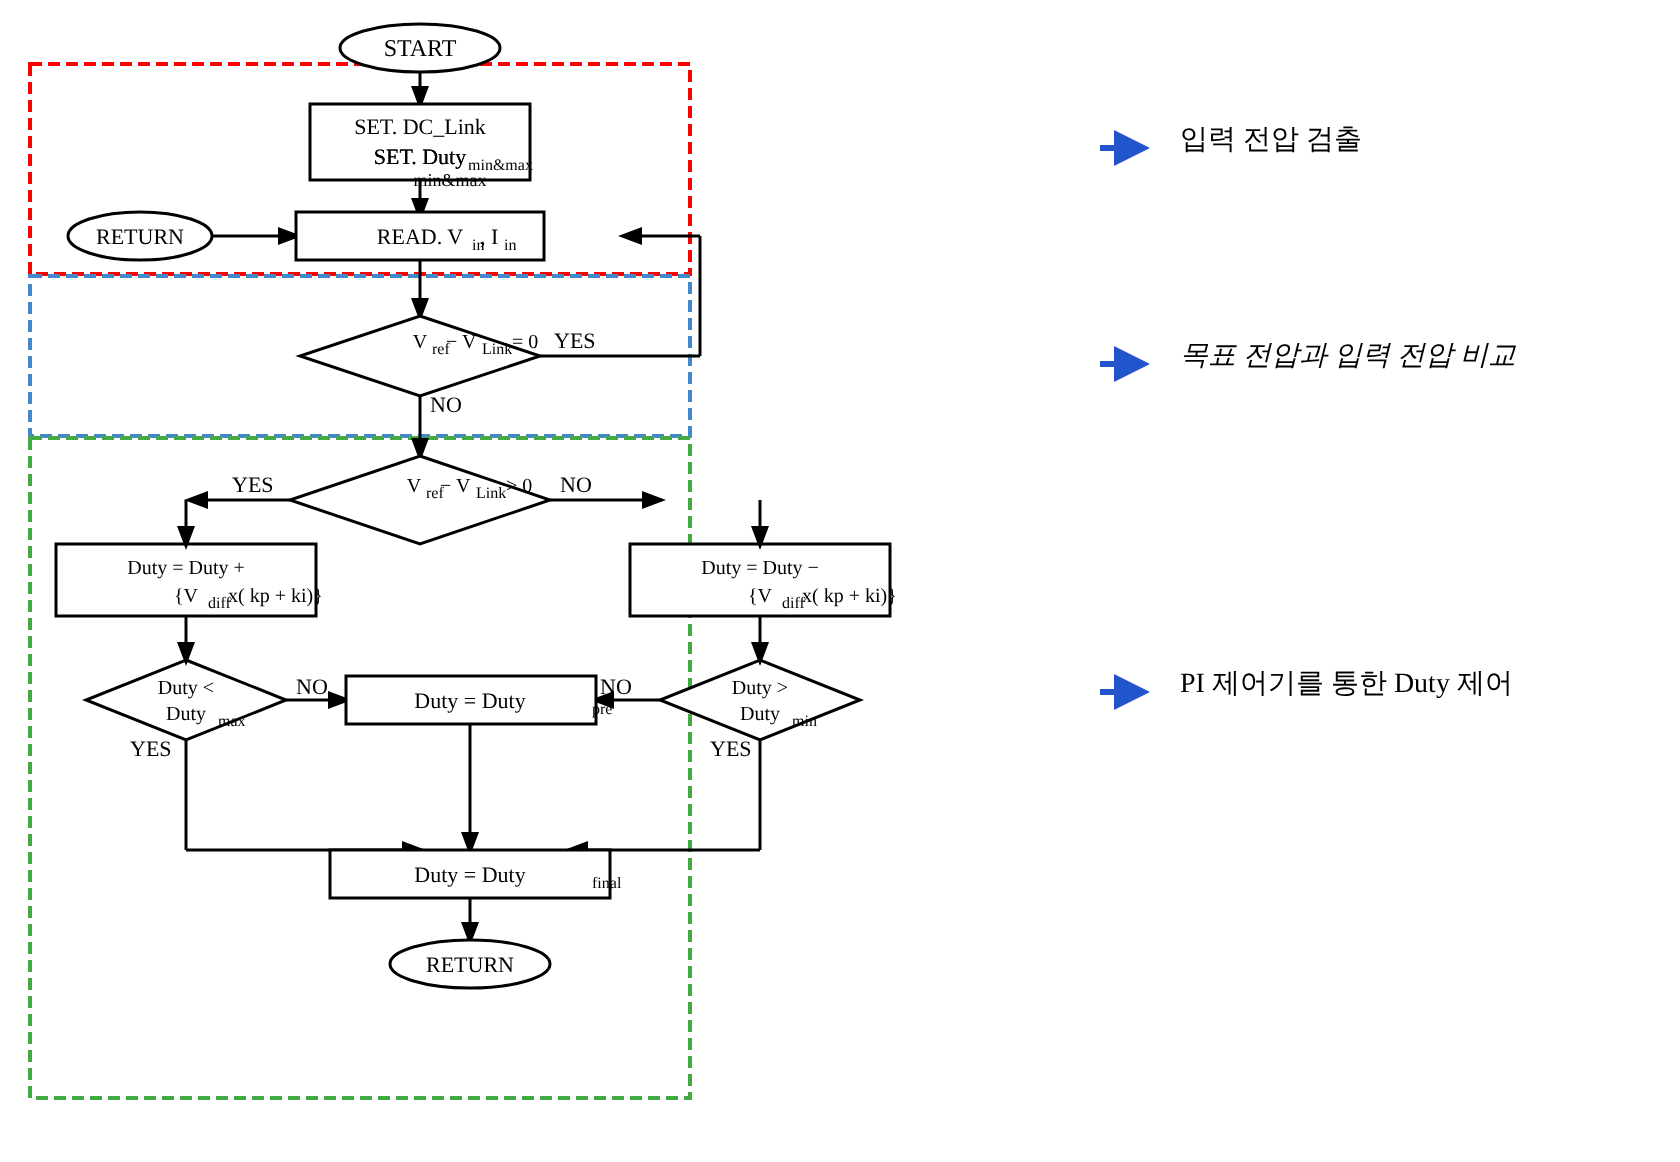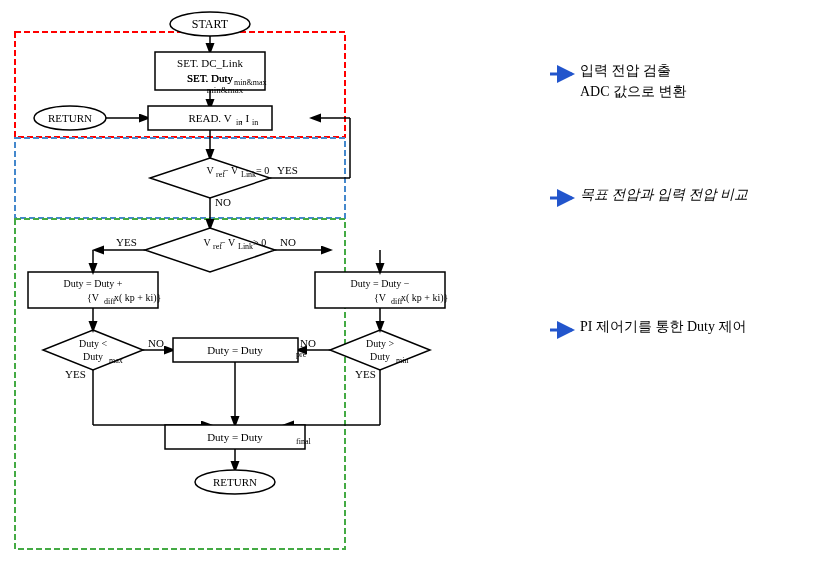--- a/index.html
+++ b/index.html
@@ -42,20 +42,21 @@
     }
 
     
     .legend-section {
       margin-bottom: 18px;
     }
 
     .legend-arrow-row {
       display: flex;
       align-items: flex-start;
+      gap: 10px;
       margin-bottom: 8px;
     }
 
     .legend-arrow {
       width: 30px;
       height: 24px;
       flex-shrink: 0;
       margin-top: 2px;
     }
 
@@ -228,37 +229,36 @@
         <svg class="legend-arrow" viewBox="0 0 30 20">
           <defs>
             <marker id="arrowLeg" markerWidth="6" markerHeight="6" refX="5" refY="3" orient="auto">
               <path d="M0,0 L0,6 L6,3 z" fill="#2255cc"></path>
             </marker>
           </defs>
           <line x1="0" y1="10" x2="22" y2="10" stroke="#2255cc" stroke-width="3" marker-end="url(#arrowLeg)"></line>
         </svg>
         <div>
           <div class="legend-text">입력 전압 검출</div>
-          <div class="legend-text">ADC 값으로 변환</div>
         </div>
       </div>
     </div>
 
     <div class="legend-section" style="margin-top: 56px; font-style: italic;">
       <div class="legend-arrow-row">
         <svg class="legend-arrow" viewBox="0 0 30 20">
           <line x1="0" y1="10" x2="22" y2="10" stroke="#2255cc" stroke-width="3" marker-end="url(#arrowLeg)"></line>
         </svg>
         <div>
           <div class="legend-text">목표 전압과 입력 전압 비교</div>
         </div>
       </div>
     </div>
 
-    <div class="legend-section" style="margin-top: 80px;">
+    <div class="legend-section" style="margin-top: 112px;">
       <div class="legend-arrow-row">
         <svg class="legend-arrow" viewBox="0 0 30 20">
           <line x1="0" y1="10" x2="22" y2="10" stroke="#2255cc" stroke-width="3" marker-end="url(#arrowLeg)"></line>
         </svg>
         <div>
           <div class="legend-text">PI 제어기를 통한 Duty 제어</div>
         </div>
       </div>
     </div>
   </div>

